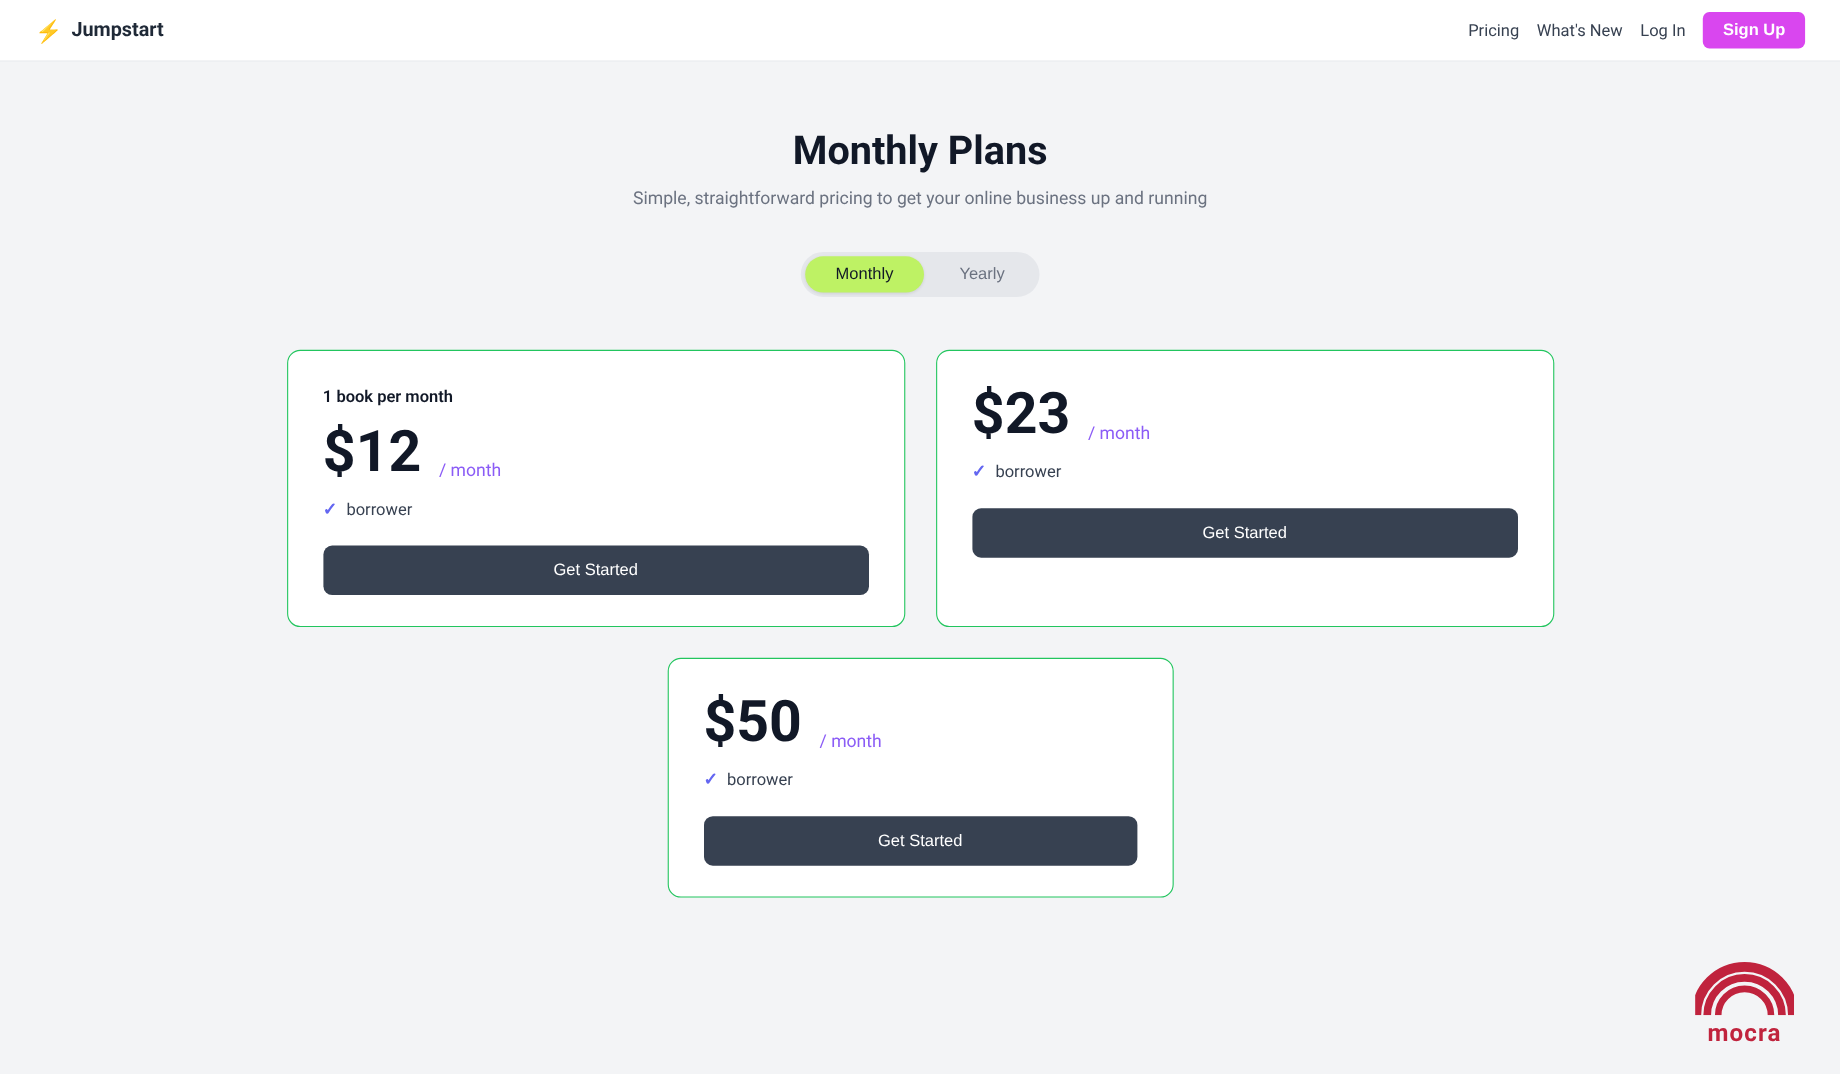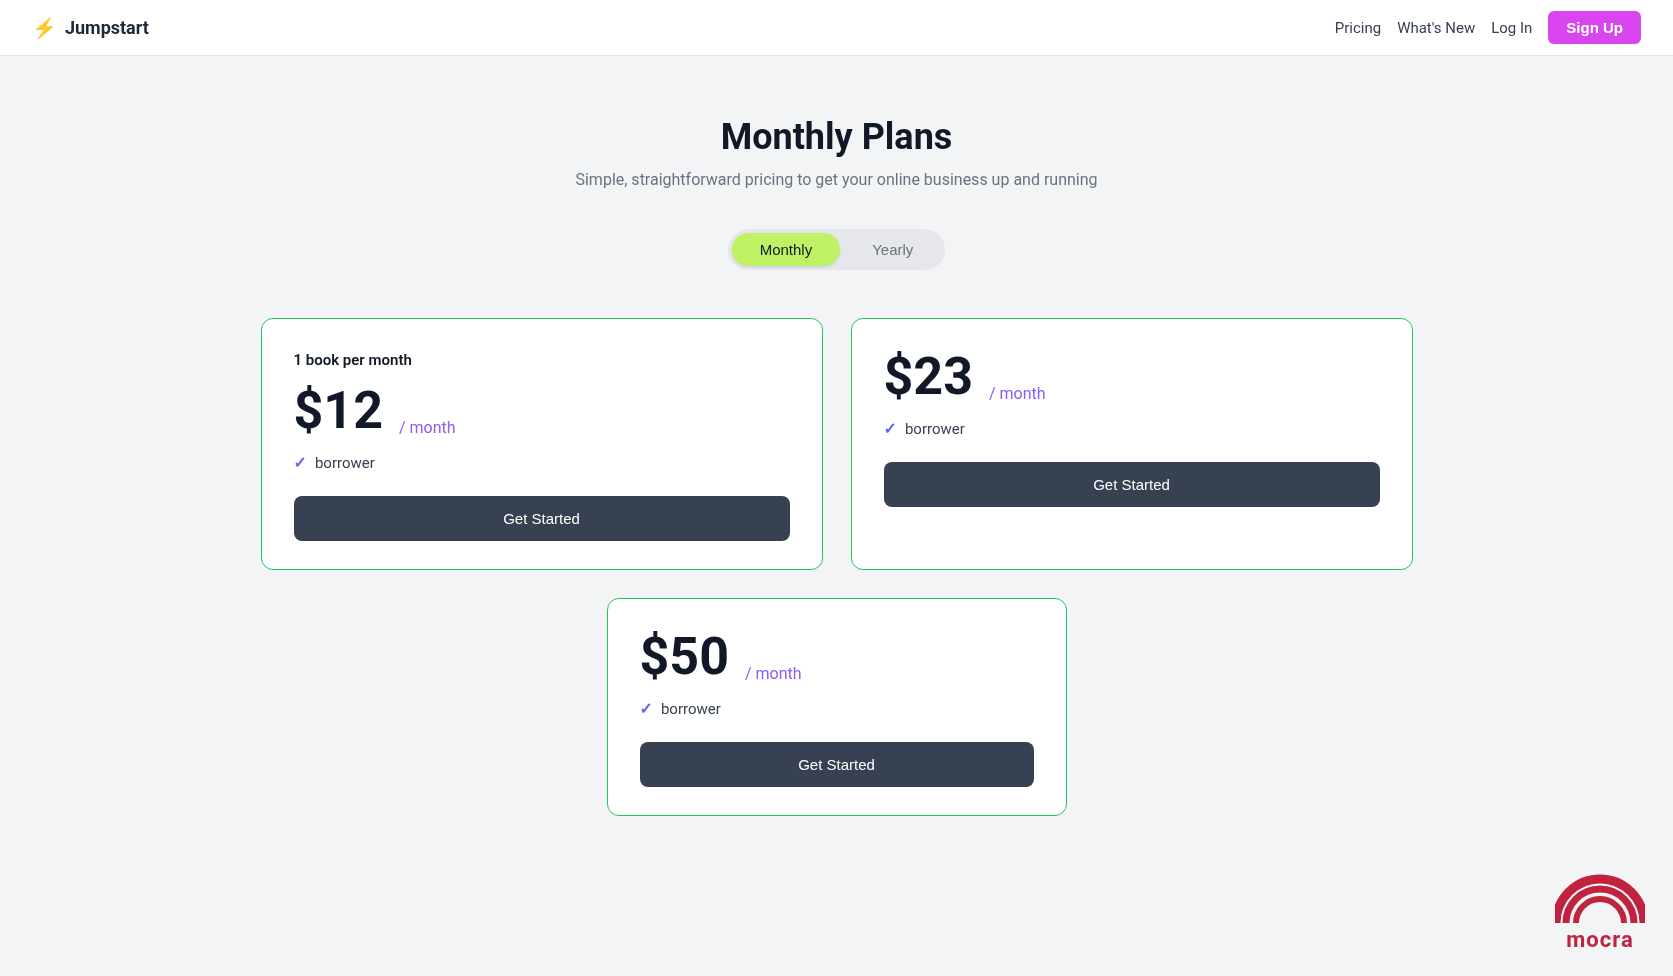--- a/index.html
+++ b/index.html
@@ -181,21 +181,21 @@
       font-weight: 400;
       cursor: pointer;
       width: 100%;
       margin-top: 8px;
     }
 
     
     .mocra-logo {
       position: fixed;
       bottom: 24px;
-      right: 28px;
+      right: 42px;
     }
     .mocra-semicircle {
       width: 90px;
       height: 52px;
       overflow: hidden;
       margin: 0 auto 4px;
     }
     .mocra-text {
       font-size: 22px;
       font-weight: 700;

